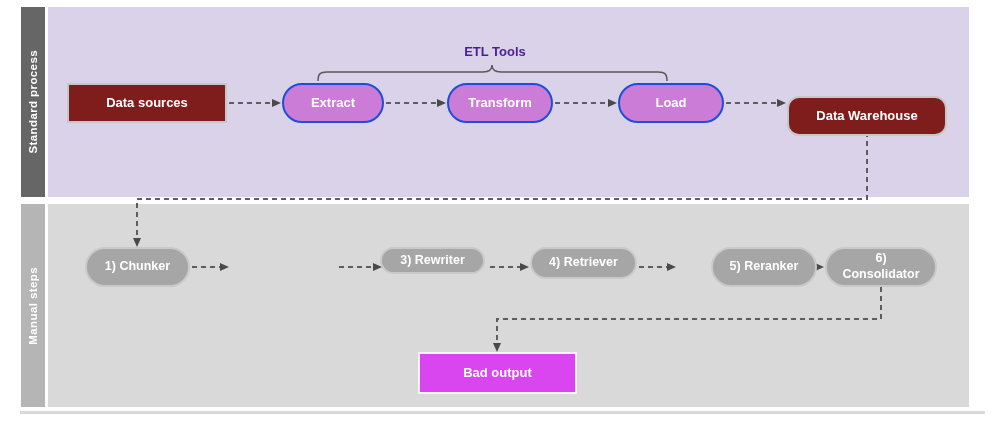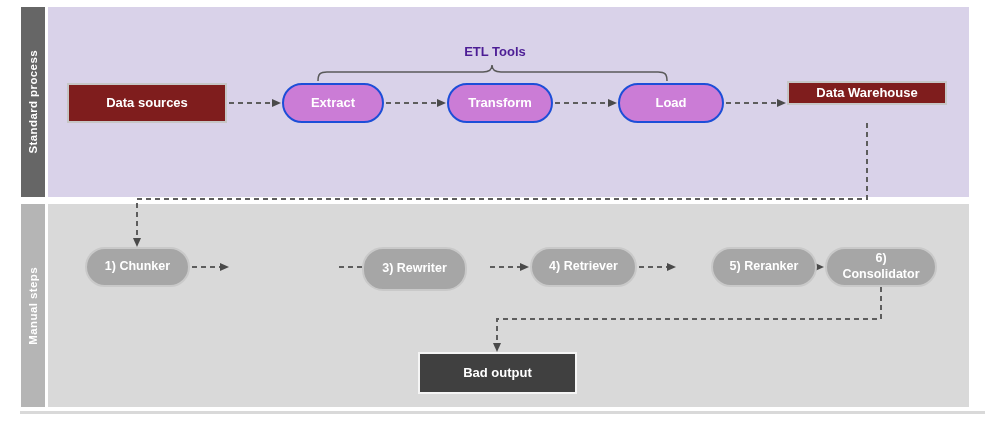--- a/index.html
+++ b/index.html
@@ -70,21 +70,21 @@
     border-radius: 21px;
     font-size: 13px;
   }
   .pill-gray {
     background: #a6a6a6;
     border: 2px solid #c9c9c9;
     border-radius: 21px;
     font-size: 12.5px;
   }
   .box-yellow {
-    background: #404040;
+    background: #d946ef;
     border: 2px solid #f5f5f5;
     font-size: 13px;
   }
   .annotation {
     position: absolute;
     left: 430px;
     top: 44px;
     width: 130px;
     text-align: center;
     font-size: 13px;
@@ -136,25 +136,25 @@
     </g>
     <path fill="none" stroke="#595959" stroke-width="1.5" d="M318 81 C318 74 320 72 327 72 L483 72 C489 72 492 70 492 65 C492 70 495 72 501 72 L658 72 C665 72 667 74 667 81"></path>
   </svg>
 
   <div class="annotation">ETL Tools</div>
 
   <div class="node box-gray" style="left:67px;  top:83px;  width:160px; height:40px;"><span>Data sources</span></div>
   <div class="node pill-purple" style="left:282px; top:83px;  width:102px; height:40px;"><span>Extract</span></div>
   <div class="node pill-purple" style="left:447px; top:83px;  width:106px; height:40px;"><span>Transform</span></div>
   <div class="node pill-purple" style="left:618px; top:83px;  width:106px; height:40px;justify-content:center;"><span>Load</span></div>
-  <div class="node box-gray" style="left:787px; top:81px;  width:160px; height:24px;"><span>Data Warehouse</span></div>
+  <div class="node box-gray" style="left:787px; top:96px;  width:160px; height:40px;border-radius:12px;"><span>Data Warehouse</span></div>
 
   <div class="node pill-gray" style="left:85px;  top:247px; width:105px; height:40px;"><span>1) Chunker</span></div>
-  <div class="node pill-gray" style="left:362px; top:247px; width:105px; height:44px;"><span>3) Rewriter</span></div>
-  <div class="node pill-gray" style="left:530px; top:247px; width:107px; height:40px;"><span>4) Retriever</span></div>
+  <div class="node pill-gray" style="left:380px; top:247px; width:105px; height:27px;"><span>3) Rewriter</span></div>
+  <div class="node pill-gray" style="left:530px; top:247px; width:107px; height:32px;"><span>4) Retriever</span></div>
   <div class="node pill-gray" style="left:711px; top:247px; width:106px; height:40px;"><span>5) Reranker</span></div>
   <div class="node pill-gray" style="left:825px; top:247px; width:112px; height:40px;"><span>6)
 Consolidator</span></div>
   <div class="node box-yellow" style="left:418px; top:352px; width:159px; height:42px;"><span>Bad output</span></div>
 
   <div class="divider"></div>
 
 </div>
 
 </body></html>

